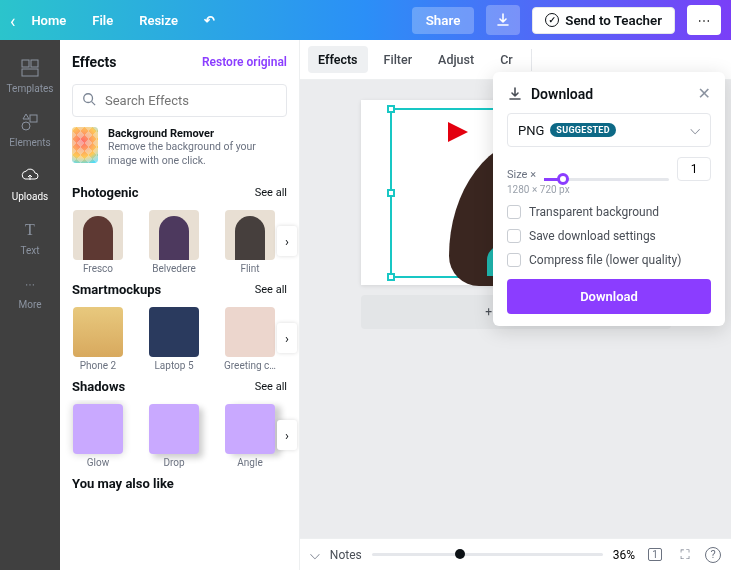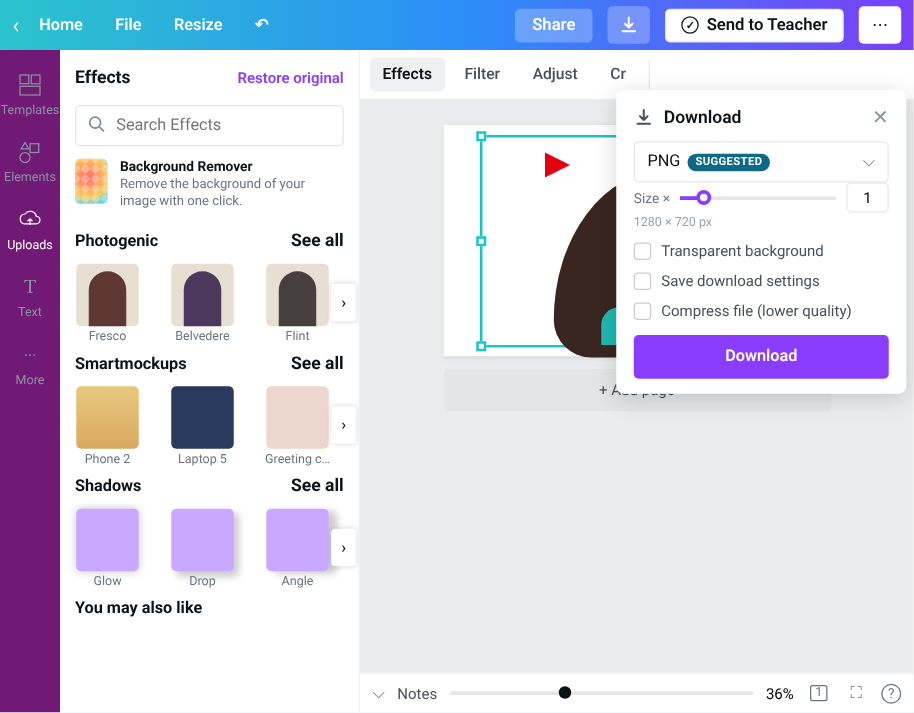--- a/index.html
+++ b/index.html
@@ -5,40 +5,40 @@
   *{box-sizing:border-box;margin:0;padding:0;font-family:-apple-system,BlinkMacSystemFont,'Segoe UI',Roboto,sans-serif}
   body{width:731px;height:570px;overflow:hidden;background:#fff;font-size:13px;color:#0d1216}
   .topbar{height:40px;background:linear-gradient(90deg,#2bc4cc 0%,#2b8ff7 50%,#7a3ff7 100%);display:flex;align-items:center;padding:0 10px;color:#fff;gap:6px}
   .tb-btn{background:transparent;border:none;color:#fff;font-weight:600;font-size:13px;padding:6px 10px;cursor:pointer}
   .tb-right{margin-left:auto;display:flex;gap:12px;align-items:center}
   .share-btn{background:rgba(255,255,255,.25);border:none;color:#fff;border-radius:4px;padding:6px 14px;font-weight:600;cursor:pointer}
   .square-btn{width:34px;height:30px;display:flex;align-items:center;justify-content:center;background:rgba(255,255,255,.25);border-radius:4px;cursor:pointer}
   .teacher-btn{background:#fff;color:#0d1216;border:1px solid #e5e7eb;border-radius:4px;padding:5px 12px;font-weight:600;cursor:pointer;display:flex;align-items:center;gap:6px}
   .dots-btn{width:34px;height:30px;background:#fff;border-radius:4px;display:flex;align-items:center;justify-content:center;cursor:pointer;color:#111}
   .main{display:flex;height:530px}
-  .rail{width:48px;background:#701a75;color:#8b93a0;display:flex;flex-direction:column;align-items:center;padding-top:8px}
+  .rail{width:60px;background:#404040;color:#8b93a0;display:flex;flex-direction:column;align-items:center;padding-top:8px}
   .rail-item{width:100%;display:flex;flex-direction:column;align-items:center;padding:8px 0;font-size:10px;gap:3px;cursor:pointer}
   .rail-item.active{color:#fff}
   .rail-icon{width:24px;height:24px;display:flex;align-items:center;justify-content:center}
   .sidepanel{width:240px;background:#fff;border-right:1px solid #edeff0;color:#0d1216;display:flex;flex-direction:column;overflow-y:auto}
   .sidepanel::-webkit-scrollbar{width:6px}
   .side-hdr{display:flex;justify-content:space-between;align-items:center;padding:14px 12px}
   .side-title{font-weight:700;font-size:14px}
   .restore{color:#8b3dff;font-size:12px;font-weight:600;cursor:pointer}
   .search-wrap{margin:0 12px 10px;position:relative}
   .search{width:100%;border:1px solid #e5e7eb;border-radius:4px;padding:8px 8px 8px 32px;font-size:13px}
   .search-ico{position:absolute;left:10px;top:8px;color:#7b8594}
   .feat{display:flex;gap:10px;padding:0 12px 12px;cursor:pointer}
   .feat-thumb{width:36px;height:36px;border-radius:4px;background:radial-gradient(circle at 40% 40%,#ff6b6b,#feca57 60%,#48dbfb 90%);position:relative;overflow:hidden}
   .feat-thumb::after{content:"";position:absolute;inset:0;background-image:linear-gradient(45deg,#eee 25%,transparent 25%),linear-gradient(-45deg,#eee 25%,transparent 25%),linear-gradient(45deg,transparent 75%,#eee 75%),linear-gradient(-45deg,transparent 75%,#eee 75%);background-size:8px 8px;opacity:.4}
   .feat-txt h4{font-size:11px;font-weight:700}
   .feat-txt p{font-size:10.5px;color:#6b7280;line-height:1.3}
   .sec-hdr{display:flex;justify-content:space-between;align-items:center;padding:6px 12px;font-size:13px}
   .sec-hdr .sec-title{font-weight:700}
-  .sec-hdr .see-all{font-size:14px;font-weight:700;cursor:pointer}
+  .sec-hdr .see-all{font-size:11px;font-weight:400;cursor:pointer}
   .row-wrap{position:relative}
   .row{display:flex;gap:24px;padding:4px 12px 2px;overflow:hidden}
   .carrot{position:absolute;right:2px;top:20px;width:20px;height:30px;background:#fff;border-radius:3px;box-shadow:0 0 4px rgba(0,0,0,.15);display:flex;align-items:center;justify-content:center;font-size:13px;cursor:pointer}
   .tile{display:flex;flex-direction:column;align-items:center;width:52px;cursor:pointer}
   .tile .thumb{width:50px;height:50px;border-radius:4px;background:#ddd}
   .tile .lbl{font-size:10px;color:#6b7280;text-align:center;margin-top:3px;white-space:nowrap;overflow:hidden;text-overflow:ellipsis;width:52px}
   .thumb.photo{background:#e8dfd3;position:relative;overflow:hidden}
   .thumb.photo::after{content:"";position:absolute;left:10px;top:6px;width:30px;height:50px;border-radius:25px 25px 0 0;background:#5b3a2e}
   .thumb.mock{background:#cfd9e6}
   .thumb.shadow{background:#c9a9ff}
@@ -74,21 +74,21 @@
   .mini-ico .pgn{font-size:10px;border:1px solid #6b7280;padding:0 3px;border-radius:2px}
   .popover{position:absolute;right:6px;top:32px;width:232px;background:#fff;border-radius:6px;box-shadow:0 4px 20px rgba(0,0,0,.15);z-index:50;padding-bottom:12px}
   .pop-hdr{display:flex;align-items:center;justify-content:space-between;padding:12px 14px 10px}
   .pop-title{font-size:14px;font-weight:600;display:flex;align-items:center;gap:8px}
   .pop-x{color:#8b93a0;cursor:pointer;font-size:16px}
   .pop-body{padding:0 14px}
   .fld-label{font-size:11px;color:#6b7280;margin:4px 0}
   .file-sel{border:1px solid #e5e7eb;border-radius:4px;padding:8px 10px;display:flex;align-items:center;justify-content:space-between;cursor:pointer}
   .file-left{display:flex;align-items:center;gap:6px}
   .badge{background:#0d6986;color:#fff;font-size:9px;font-weight:700;padding:2px 6px;border-radius:8px;letter-spacing:.3px}
-  .sz-row{display:flex;align-items:center;gap:8px;}
+  .sz-row{display:flex;align-items:flex-end;gap:8px;margin-top:10px}
   .sz-slider{flex:1;height:3px;background:#e5e7eb;border-radius:2px;position:relative}
   .sz-knob{width:12px;height:12px;background:#fff;border:3px solid #8b3dff;border-radius:50%;position:absolute;top:-5px;left:10%}
   .sz-fill{position:absolute;left:0;top:0;height:3px;background:#8b3dff;width:12%}
   .sz-input{width:34px;border:1px solid #e5e7eb;border-radius:4px;text-align:center;padding:4px 0;font-size:12px}
   .dim-txt{font-size:10px;color:#9aa1ab;margin-top:3px}
   .chk-row{display:flex;align-items:center;gap:8px;margin-top:10px;font-size:12px;color:#4a4f57}
   .chk{width:14px;height:14px;border:1.5px solid #c9cdd3;border-radius:3px;flex-shrink:0}
   .dl-btn{width:100%;margin-top:12px;background:#8b3dff;color:#fff;border:none;border-radius:4px;padding:10px 0;font-weight:600;font-size:13px;cursor:pointer}
   .arrow{position:absolute;top:78px;left:98px;z-index:60}
   svg{display:block}

